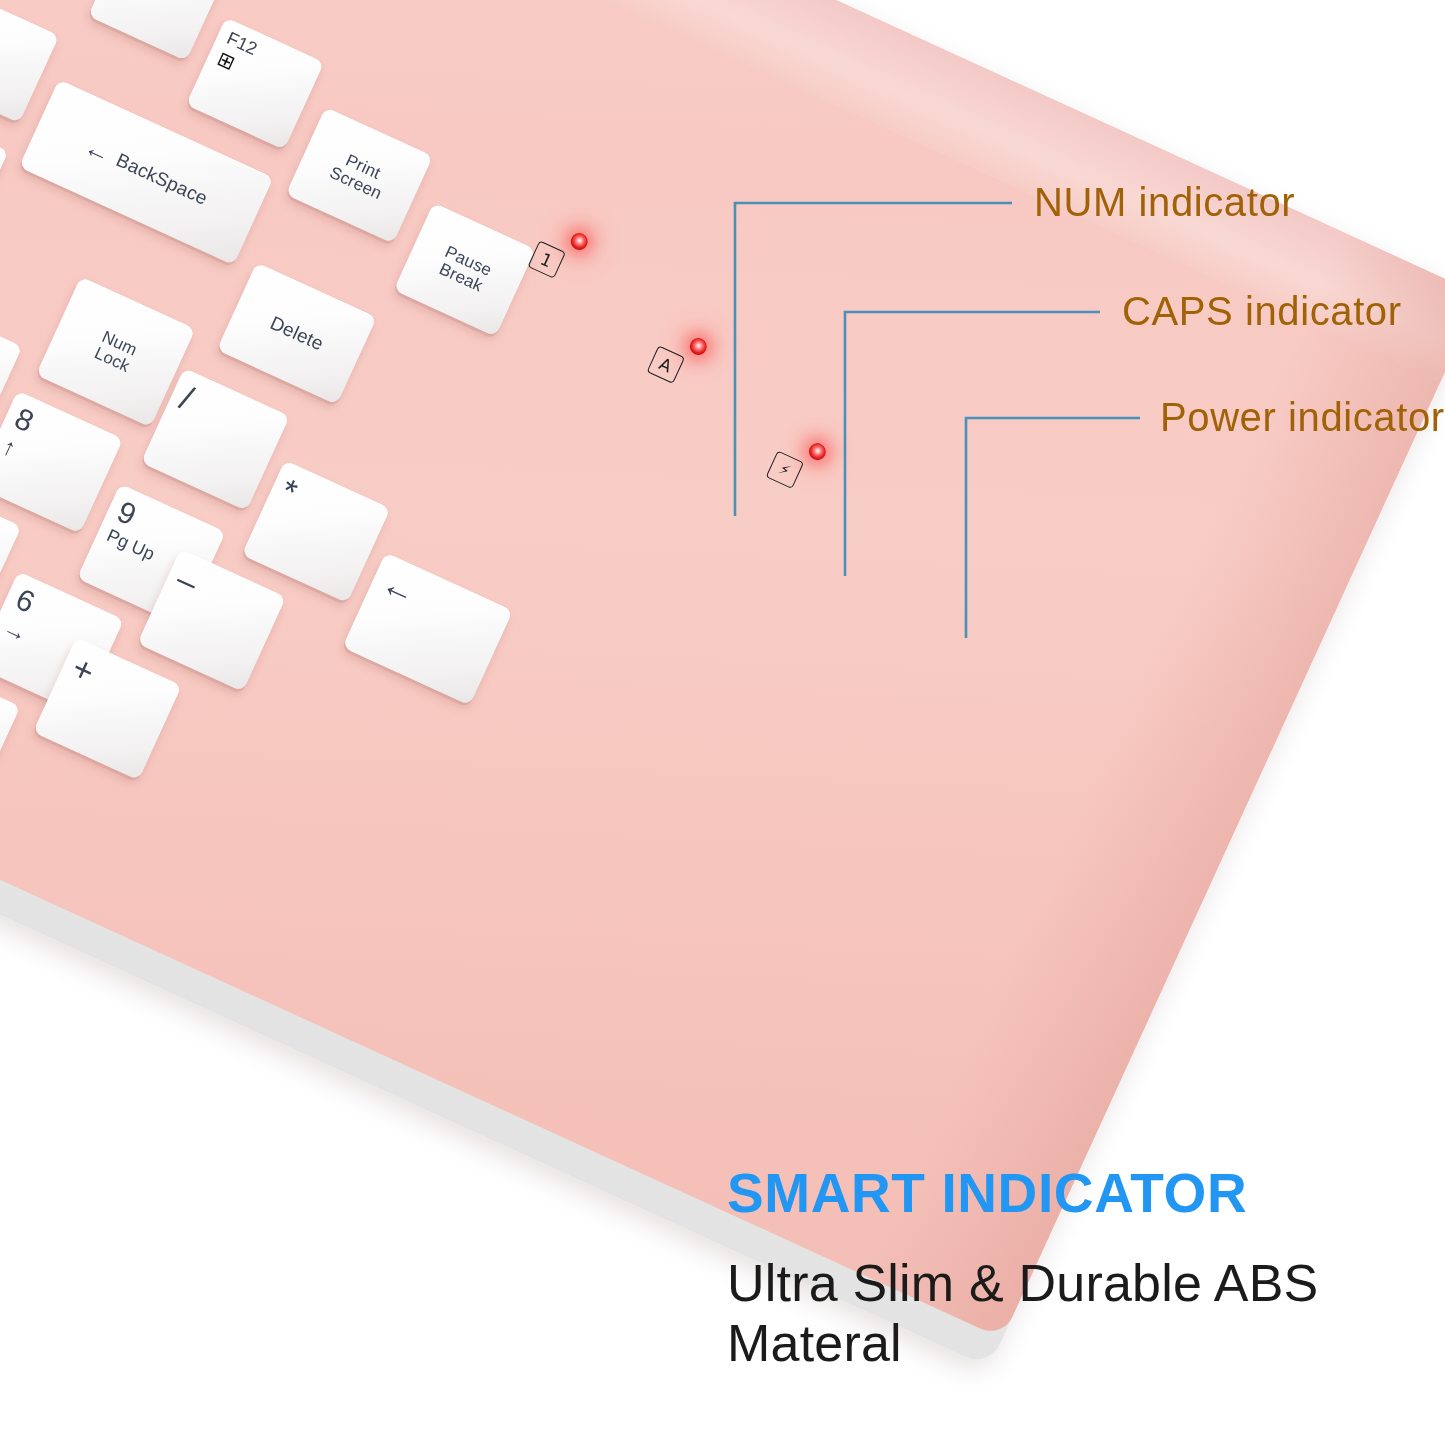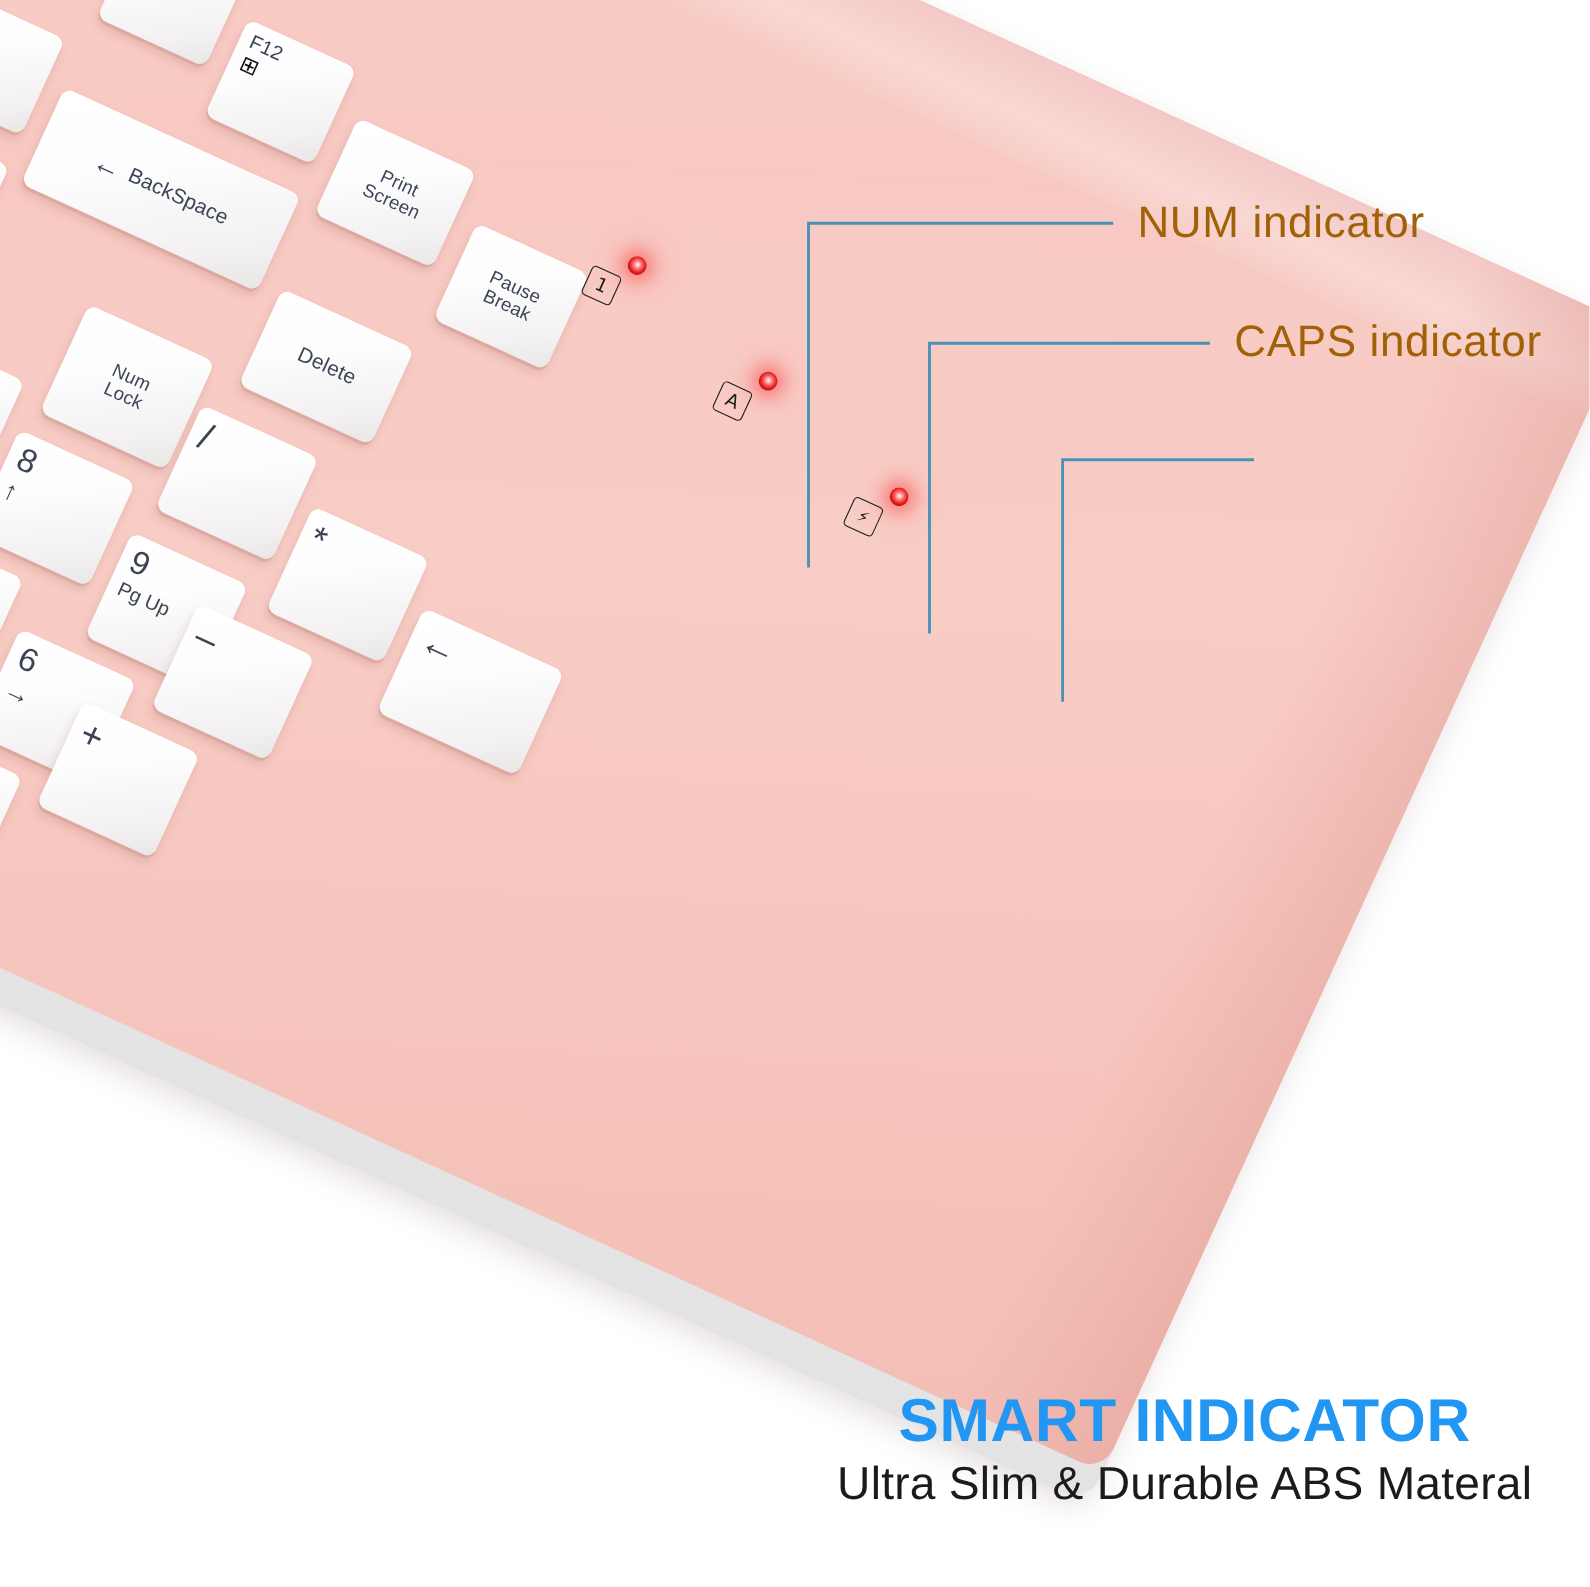--- a/index.html
+++ b/index.html
@@ -104,34 +104,33 @@
     color:#a16207;
     letter-spacing:.6px;
     white-space:nowrap;
   }
 
   
   #headline{
     position:absolute;
     right:18px;
     bottom:70px;
-    text-align:center;
     width:700px;
   }
   #headline .h1{
     font-size:55px;
     font-weight:bold;
     letter-spacing:.6px;
     line-height:1.05;
   }
   #headline .h2{
-    font-size:42px;
+    font-size:52px;
     font-weight:400;
     color:#1b1b1b;
-    margin-top:4px;
+    margin-top:30px;
     letter-spacing:.2px;
   }
 </style>
 </head>
 <body>
 
 <div id="stage">
 
   <div id="kb-wrap">
     <div class="kb-side"></div>
@@ -250,19 +249,20 @@
       <polyline points="1100,312 845,312 845,576" fill="none" stroke="#4a90b8" stroke-width="2.6"></polyline>
     </g>
 
     <g>
       <polyline points="1140,418 966,418 966,638" fill="none" stroke="#4a90b8" stroke-width="2.6"></polyline>
     </g>
   </svg>
 
   <div class="callout-label" style="left:1034px;top:180px;">NUM indicator</div>
   <div class="callout-label" style="left:1122px;top:289px;">CAPS indicator</div>
+  <div class="callout-label" style="left:1160px;top:395px;">Power indicator</div>
 
   <div id="headline">
     <div class="h1" style="color:#2196f3;">SMART INDICATOR</div>
     <div class="h2">Ultra Slim &amp; Durable ABS Materal</div>
   </div>
 
 </div>
 
 </body></html>

